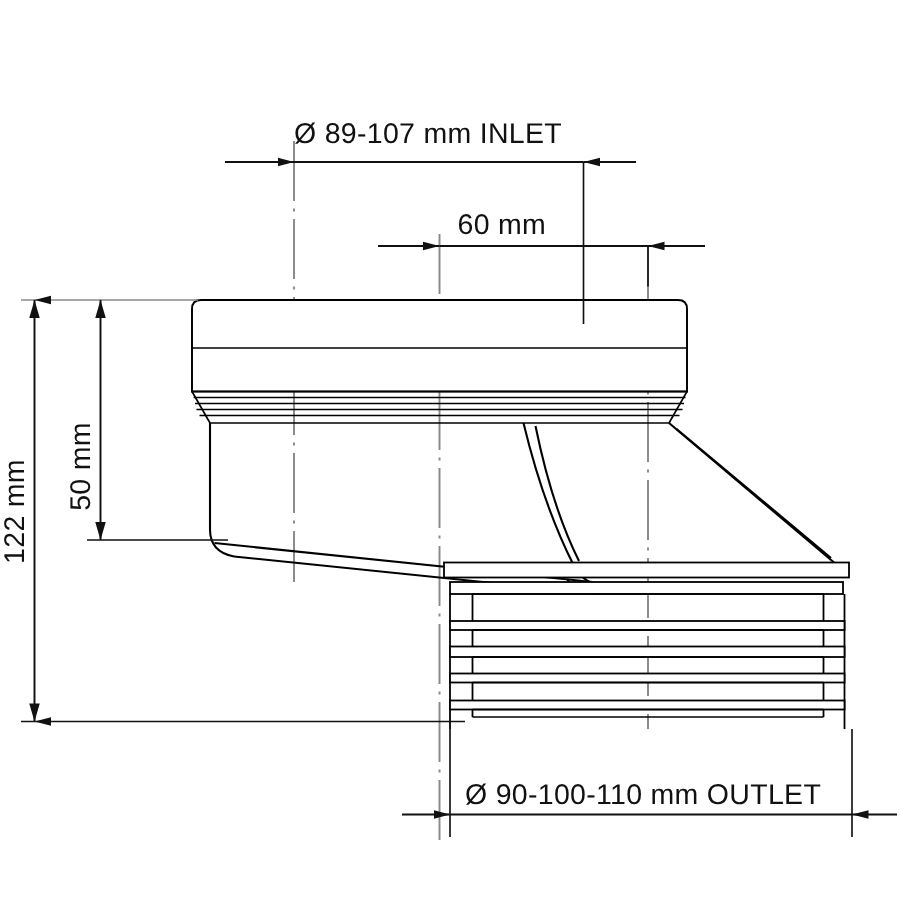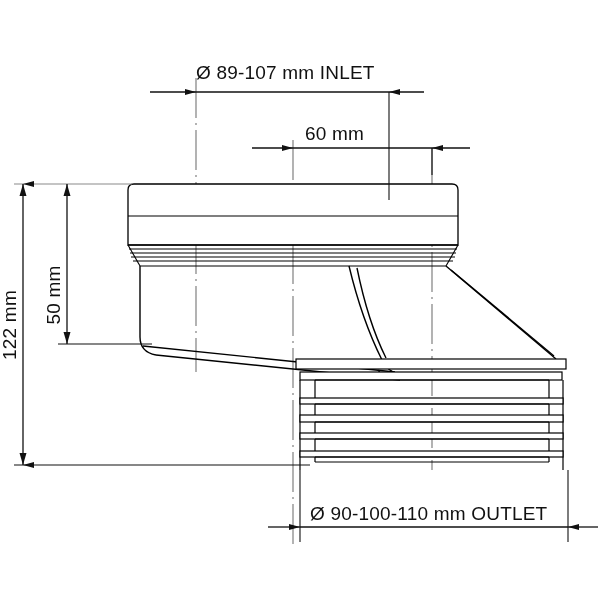--- a/index.html
+++ b/index.html
@@ -10,20 +10,21 @@
   }
   body {
     font-family: "Liberation Sans", sans-serif;
   }
   #drawing-root {
     position: relative;
     width: 600px;
     height: 576px;
     background: #ffffff;
     overflow: hidden;
+    margin-top: 16px;
   }
   #drawing-svg {
     position: absolute;
     left: 0;
     top: 0;
     width: 600px;
     height: 600px;
     display: block;
   }
   .dim-text {

